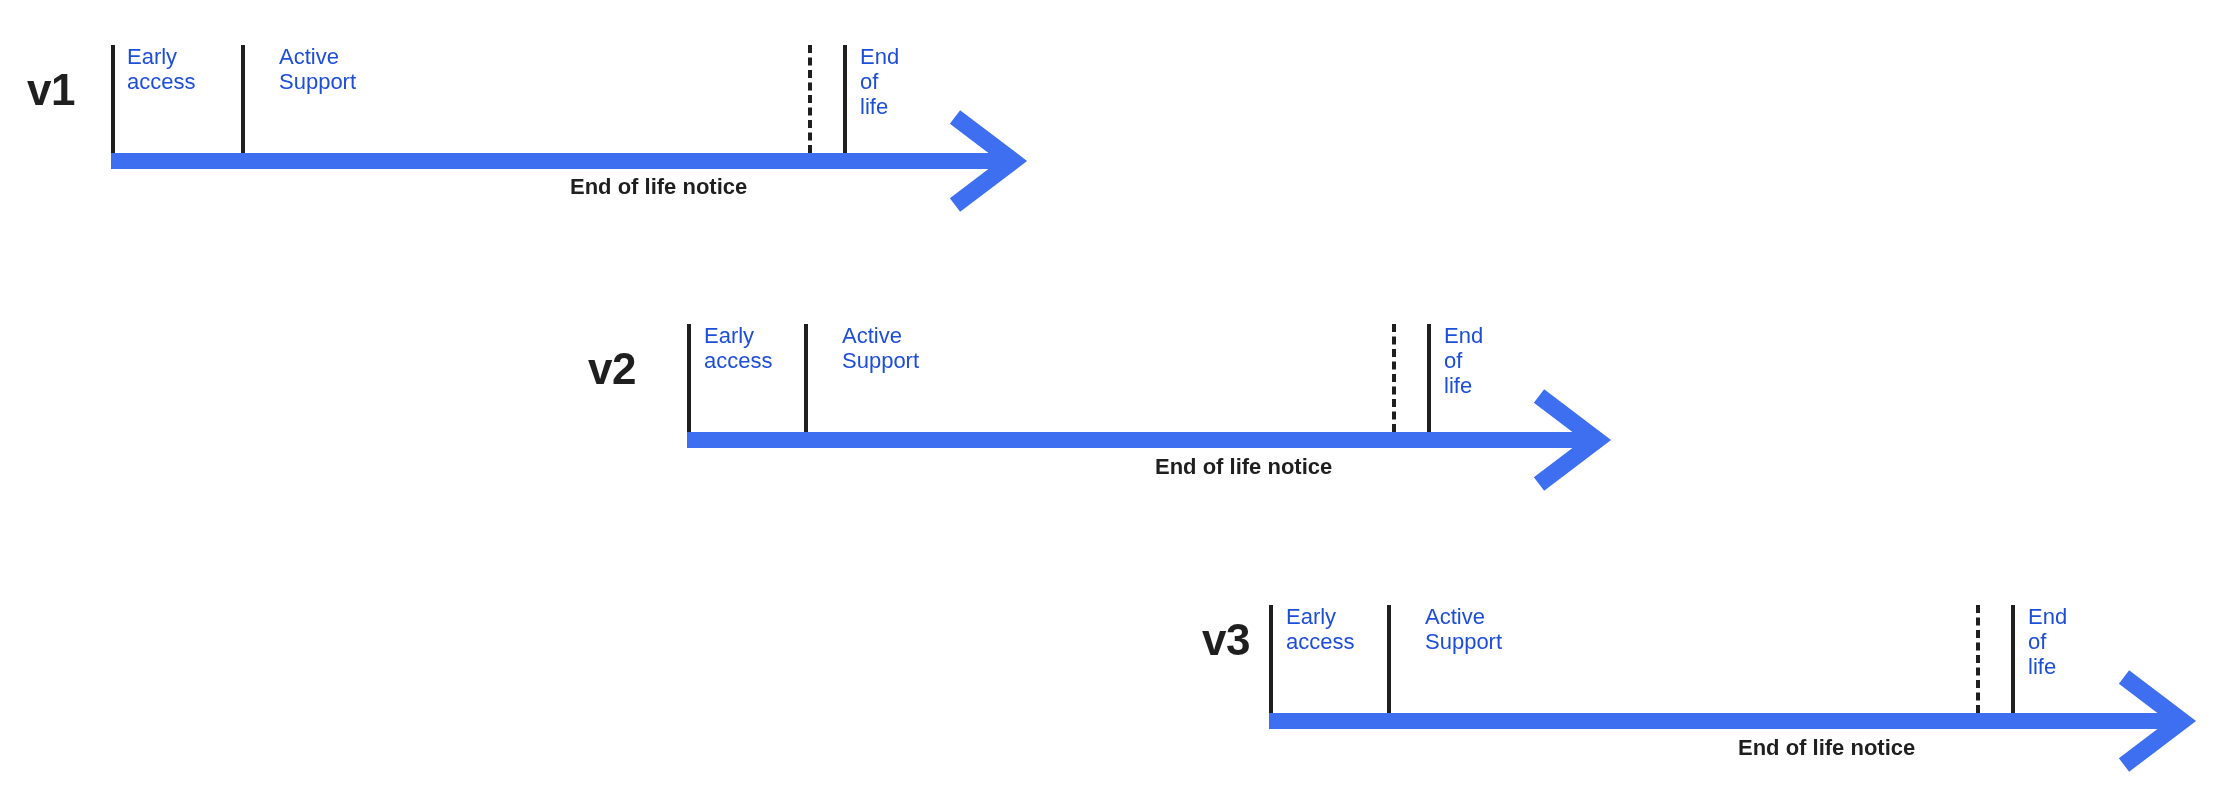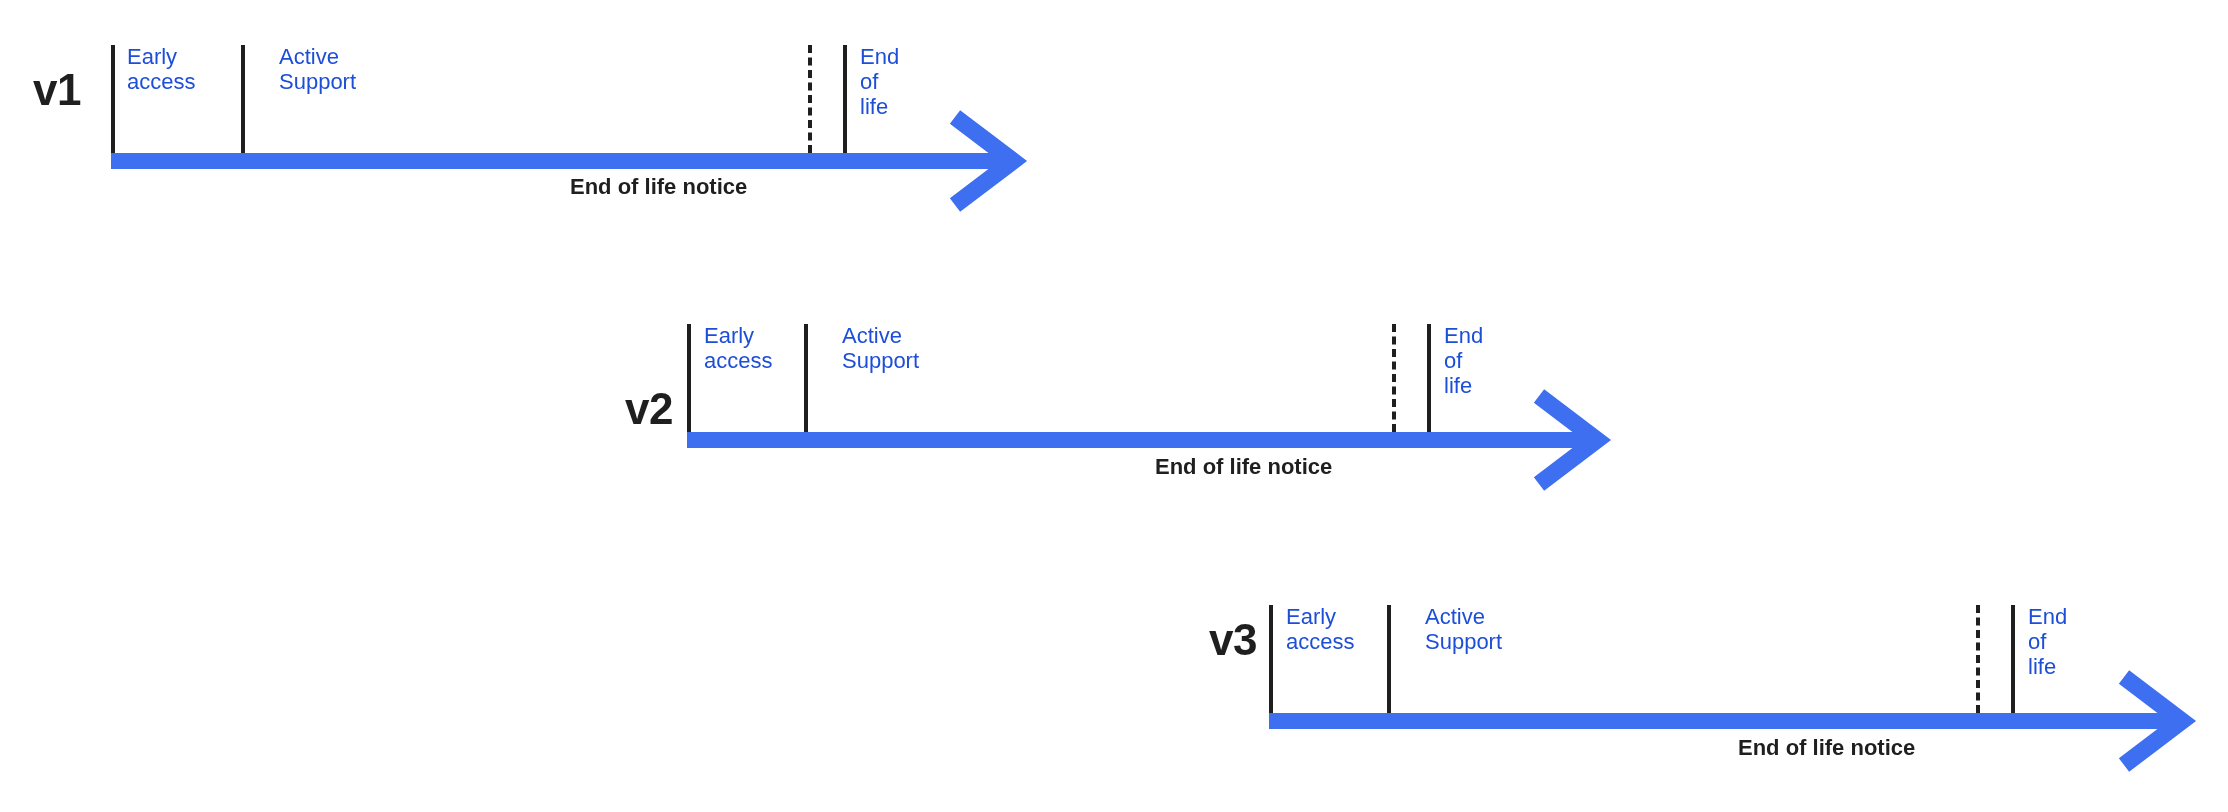--- a/index.html
+++ b/index.html
@@ -30,21 +30,21 @@
 
   
   .version-label {
     position: absolute;
     font-size: 44px;
     font-weight: 700;
     color: #1f1f1f;
     line-height: 1;
     letter-spacing: -0.5px;
     white-space: nowrap;
-    text-align: center;
+    text-align: left;
   }
 
   
   .phase-divider {
     position: absolute;
     width: 4px;
     background: #1f1f1f;
   }
   .phase-divider.dashed {
     width: 0;
@@ -98,21 +98,21 @@
       <div class="phase-label" style="left: 860px; top: 44px;">End of life</div>
       <div class="timeline-arrow" style="left: 111px; top: 114px; width: 908px; height: 94px;">
         <svg width="908" height="94" viewBox="0 0 908 94">
           <rect x="0" y="39" width="898" height="16" fill="#3d6ff0"></rect>
           <polyline points="844,3 902,47 844,91" fill="none" stroke="#3d6ff0" stroke-width="17" stroke-linecap="butt" stroke-linejoin="miter"></polyline>
         </svg>
       </div>
       <div class="notice-label" style="left: 570px; top: 176px;">End of life notice</div>
     </div>
     <div class="timeline-row">
-      <div class="version-label" style="left: 618px; top: 347px; width: 62px; margin-top: 40px;">v2</div>
+      <div class="version-label" style="left: 588px; top: 347px; width: 62px;">v2</div>
       <div class="phase-divider" style="left: 687px; top: 324px; height: 108px;"></div>
       <div class="phase-label" style="left: 704px; top: 323px;">Early
 access</div>
       <div class="phase-divider" style="left: 804px; top: 324px; height: 108px;"></div>
       <div class="phase-label" style="left: 842px; top: 323px;">Active Support</div>
       <div class="phase-divider dashed" style="left: 1392px; top: 324px; height: 108px;"></div>
       <div class="phase-divider" style="left: 1427px; top: 324px; height: 108px;"></div>
       <div class="phase-label" style="left: 1444px; top: 323px;">End of life</div>
       <div class="timeline-arrow" style="left: 687px; top: 393px; width: 916px; height: 94px;">
         <svg width="916" height="94" viewBox="0 0 916 94">

